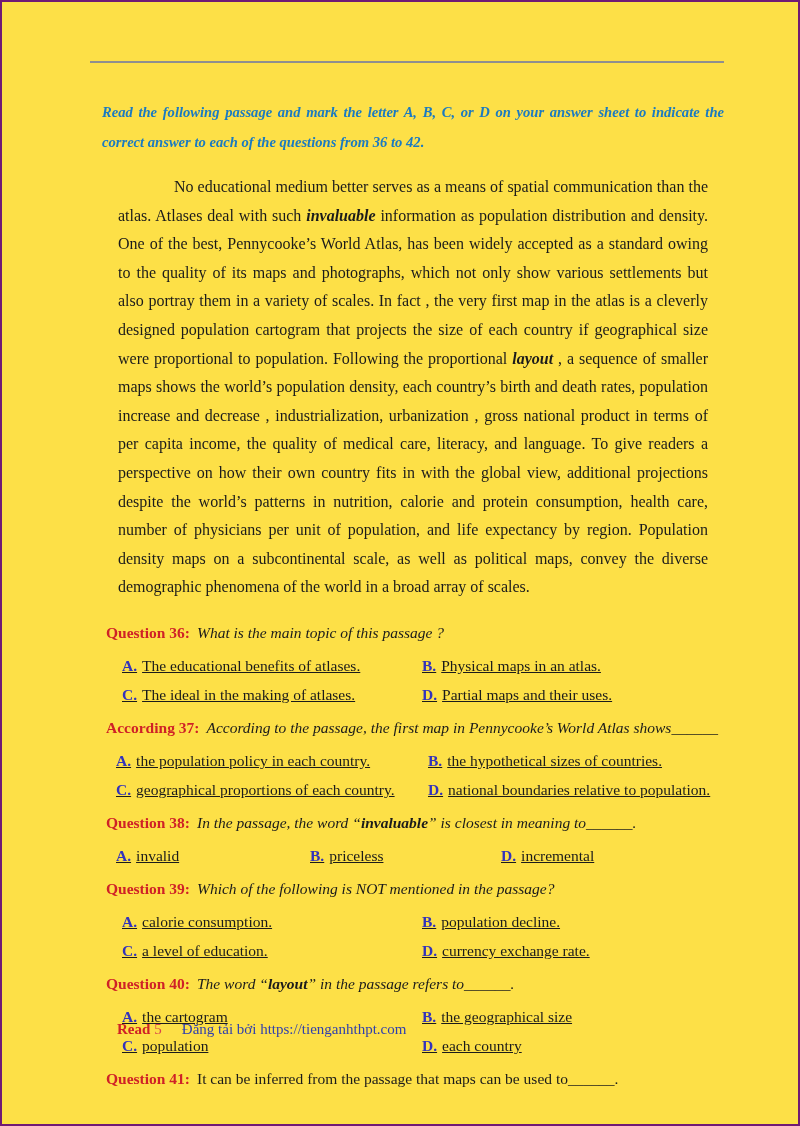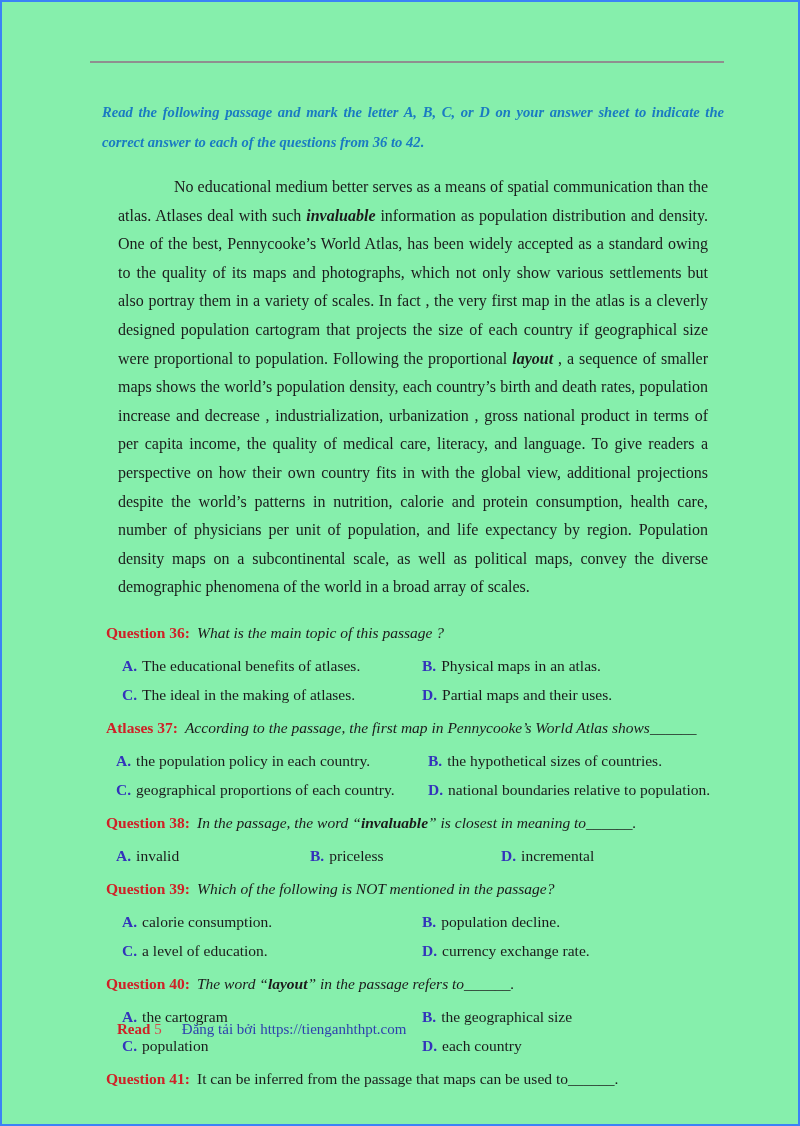--- a/index.html
+++ b/index.html
@@ -1,21 +1,21 @@
 <!DOCTYPE html>
 <html><head>
 <meta charset="utf-8">
 <style>
   html,body { margin:0; padding:0; background:#ffffff; }
   .page {
     position:relative;
     width:800px; height:1126px;
     box-sizing:border-box;
-    background:#86efac;
-    border:2px solid #3b82f6;
+    background:#fde047;
+    border:2px solid #701a75;
     font-family:"Liberation Serif", serif;
     color:#1b1b1b;
     overflow:hidden;
   }
   .header-rule {
     position:absolute; left:88px; top:59px;
     width:634px; height:0;
     border-top:2px solid #8f8f8f;
   }
   .content {
@@ -43,21 +43,21 @@
   .qlabel { color:#cf2127; font-weight:bold; margin-right:7px; }
   .qtext.italic { font-style:italic; }
   .qtext .term { font-weight:bold; }
   .opts {
     display:grid;
     font-size:15.5px; line-height:29px;
   }
   .opts2 { grid-template-columns:300px 1fr; padding-left:20px; }
   .opts2w { grid-template-columns:312px 1fr; padding-left:14px; }
   .opts4 { grid-template-columns:158px 155px 148px 1fr; padding-left:14px;gap:36px; }
-  .opt { white-space:nowrap; }
+  .opt { white-space:nowrap;text-decoration:underline; }
   .olet { color:#3333bb; font-weight:bold; margin-right:5px; }
   .footer {
     position:absolute; left:115px; top:1016px;
     font-size:15px; line-height:22px;
   }
   .trang { color:#cf2127; font-weight:bold; }
   .pagenum { color:#d8454a; margin-left:4px; }
   .credit { color:#2f3fae; margin-left:20px; }
 </style>
 </head>
@@ -73,21 +73,21 @@
     <p class="passage"><span>No educational medium better serves as a means of spatial communication than the atlas. Atlases deal with such </span><span class="term">invaluable</span><span> information as population distribution and density. One of the best, Pennycooke’s World Atlas, has been widely accepted as a standard owing to the quality of its maps and photographs, which not only show various settlements but also portray them in a variety of scales. In fact , the very first map in the atlas is a cleverly designed population cartogram that projects the size of each country if geographical size were proportional to population. Following the proportional </span><span class="term">layout</span><span> , a sequence of smaller maps shows the world’s population density, each country’s birth and death rates, population increase and decrease , industrialization, urbanization , gross national product in terms of per capita income, the quality of medical care, literacy, and language. To give readers a perspective on how their own country fits in with the global view, additional projections despite the world’s patterns in nutrition, calorie and protein consumption, health care, number of physicians per unit of population, and life expectancy by region. Population density maps on a subcontinental scale, as well as political maps, convey the diverse demographic phenomena of the world in a broad array of scales.</span></p>
 
     <p class="question"><span class="qlabel">Question 36:</span><span class="qtext italic">What is the main topic of this passage ?</span></p>
     <div class="opts opts2">
       <div class="opt"><span class="olet">A.</span><span class="otext">The educational benefits of atlases.</span></div>
       <div class="opt"><span class="olet">B.</span><span class="otext">Physical maps in an atlas.</span></div>
       <div class="opt"><span class="olet">C.</span><span class="otext">The ideal in the making of atlases.</span></div>
       <div class="opt"><span class="olet">D.</span><span class="otext">Partial maps and their uses.</span></div>
     </div>
 
-    <p class="question"><span class="qlabel">Atlases 37:</span><span class="qtext italic">According to the passage, the first map in Pennycooke’s World Atlas shows______</span></p>
+    <p class="question"><span class="qlabel">According 37:</span><span class="qtext italic">According to the passage, the first map in Pennycooke’s World Atlas shows______</span></p>
     <div class="opts opts2w">
       <div class="opt"><span class="olet">A.</span><span class="otext">the population policy in each country.</span></div>
       <div class="opt"><span class="olet">B.</span><span class="otext">the hypothetical sizes of countries.</span></div>
       <div class="opt"><span class="olet">C.</span><span class="otext">geographical proportions of each country.</span></div>
       <div class="opt"><span class="olet">D.</span><span class="otext">national boundaries relative to population.</span></div>
     </div>
 
     <p class="question"><span class="qlabel">Question 38:</span><span class="qtext italic"><span>In the passage, the word “</span><span class="term">invaluable</span><span>” is closest in meaning to______.</span></span></p>
     <div class="opts opts4">
       <div class="opt"><span class="olet">A.</span><span class="otext">invalid</span></div>

